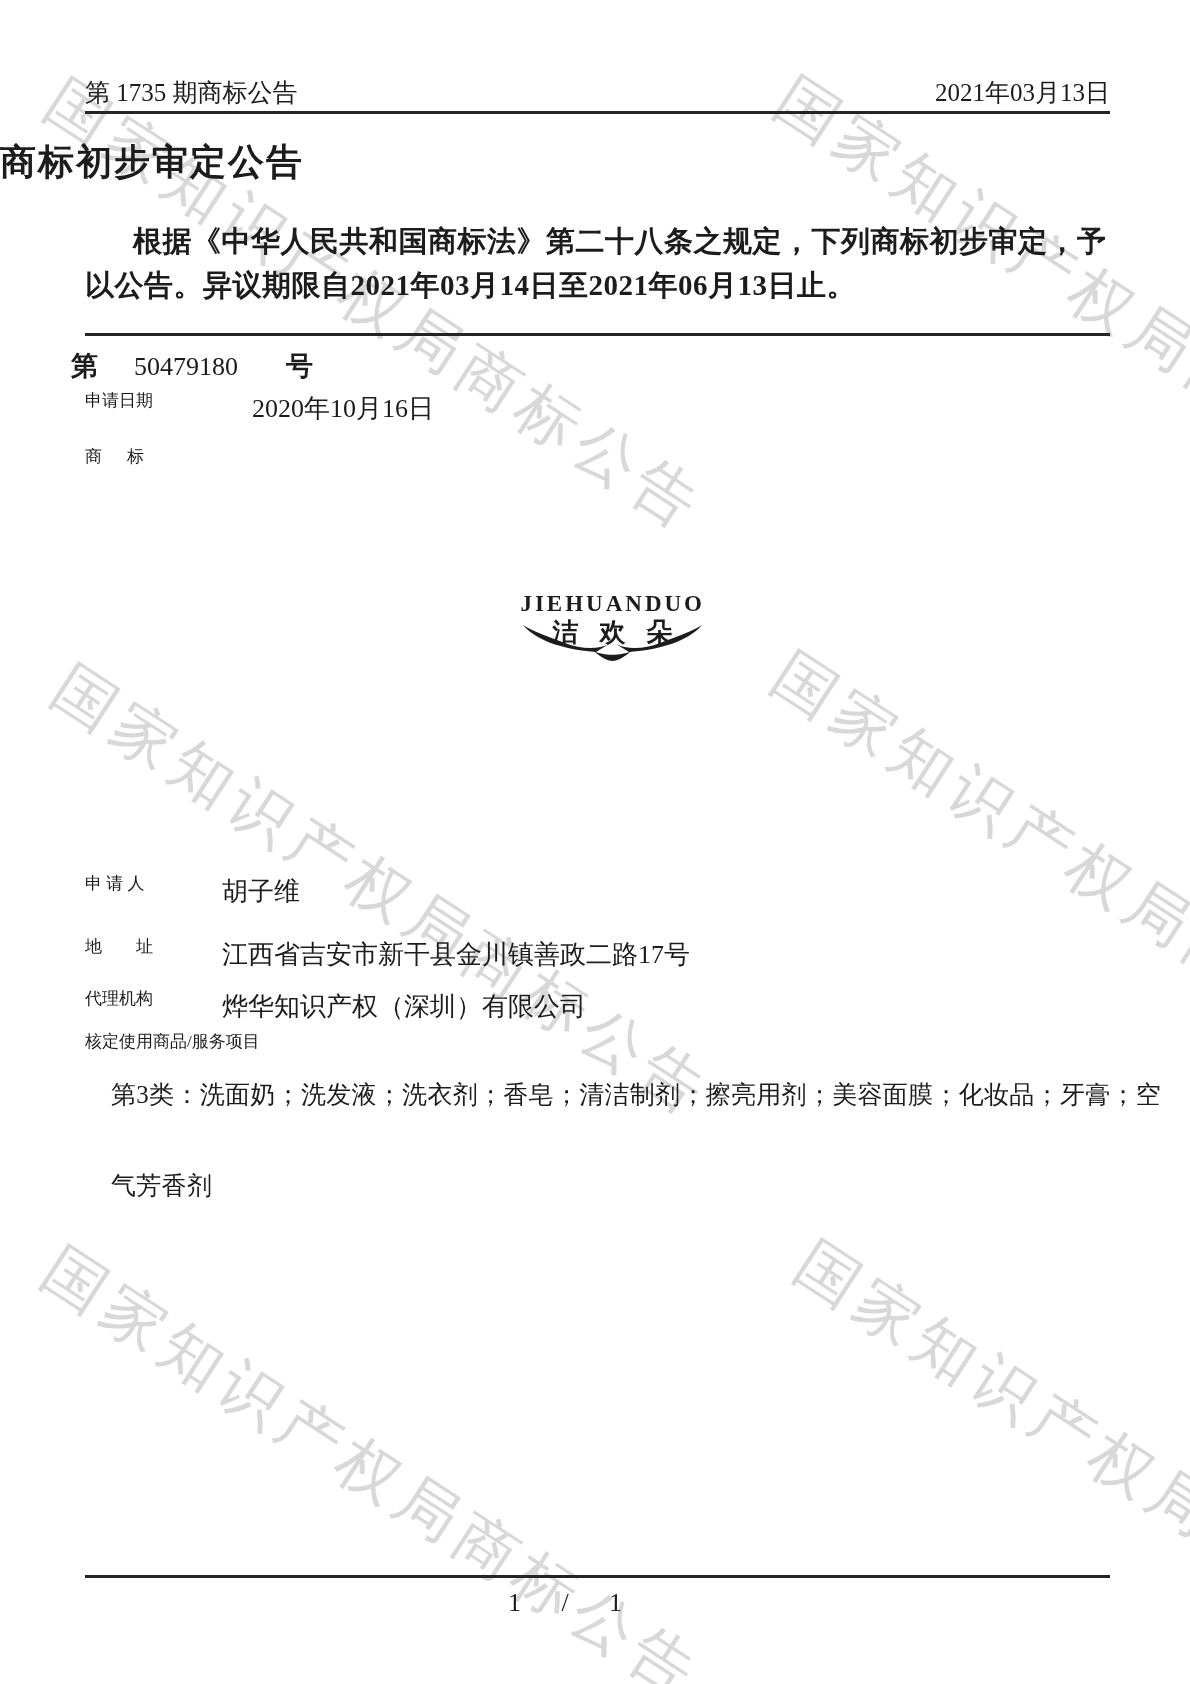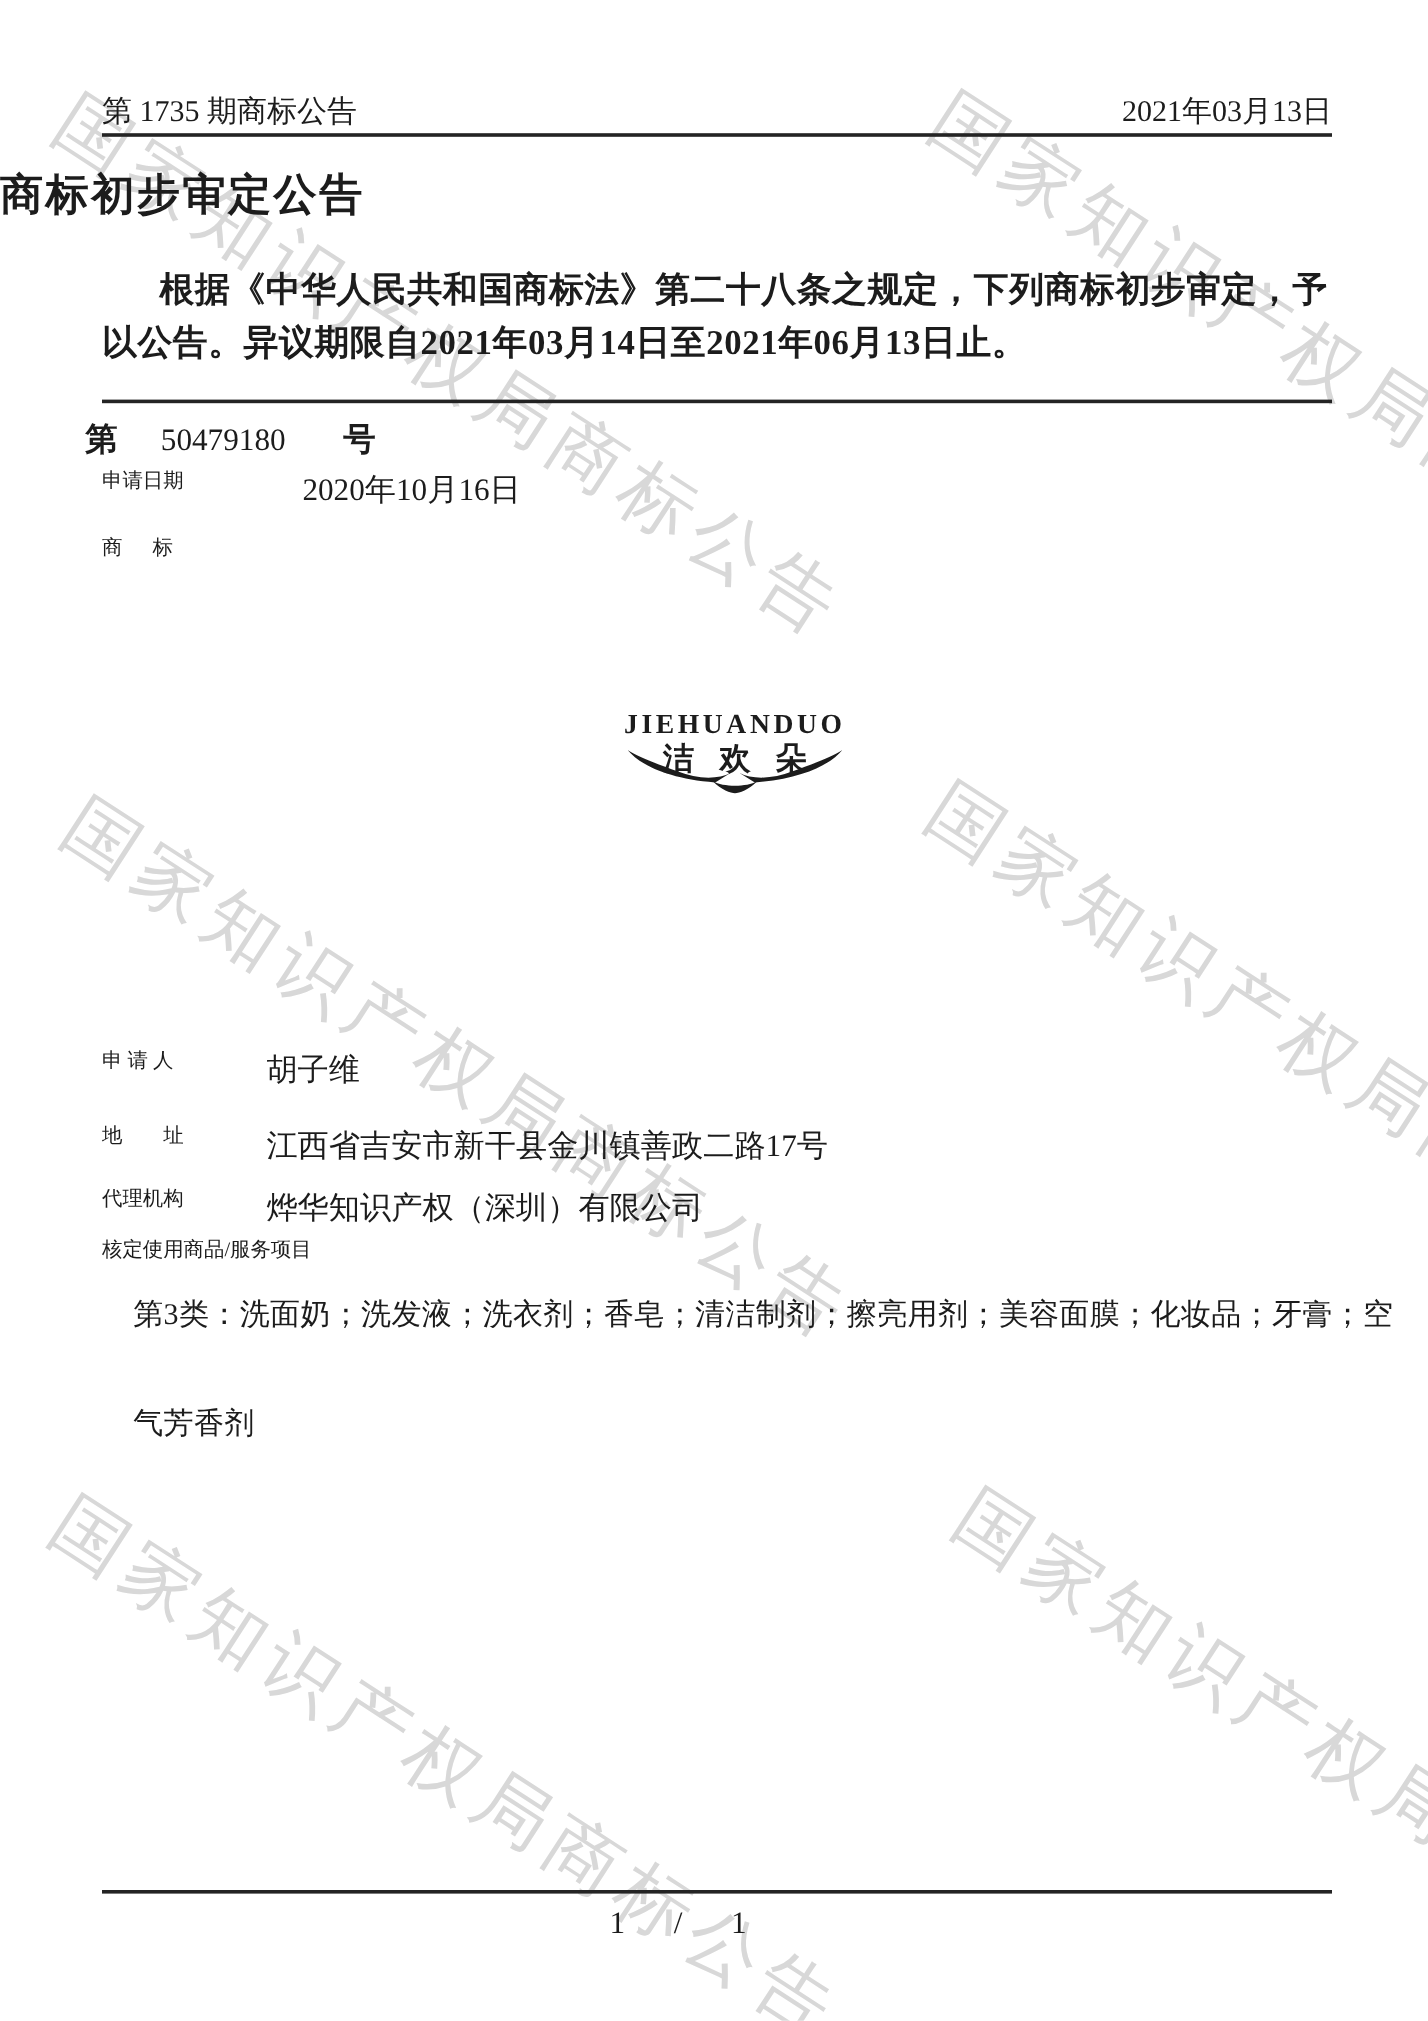--- a/index.html
+++ b/index.html
@@ -30,21 +30,21 @@
   .val{font-size:26px;}
   #reg-row{left:71px;top:348px;}
   #reg-prefix{font-weight:bold;font-size:27px;}
   #reg-number{font-size:26px;margin-left:36px;}
   #reg-suffix{font-weight:bold;font-size:27px;margin-left:48px;}
   #appdate-lbl{left:85px;top:389px;}
   #appdate-val{left:252px;top:391px;}
   #tm-lbl{left:85px;top:445px;letter-spacing:4px;}
   
   #tm-logo{left:520px;top:591px;width:185px;height:70px;white-space:normal;}
-  #tm-latin{position:absolute;left:0;top:0;width:185px;text-align:left;font-size:23px;font-weight:bold;letter-spacing:3px;}
+  #tm-latin{position:absolute;left:0;top:0;width:185px;text-align:right;font-size:23px;font-weight:bold;letter-spacing:3px;}
   #tm-cn{position:absolute;left:0;top:24px;width:185px;box-sizing:border-box;padding-left:21px;text-align:center;font-size:26px;font-weight:bold;letter-spacing:21px;}
   #tm-swoosh{position:absolute;left:0;top:33px;}
   #applicant-lbl{left:85px;top:872px;}
   #applicant-val{left:222px;top:874px;}
   #address-lbl{left:85px;top:935px;}
   #address-val{left:222px;top:937px;}
   #agency-lbl{left:85px;top:987px;}
   #agency-val{left:222px;top:989px;}
   #goods-hdr{left:85px;top:1030px;text-align:right;}
   .goods{left:85px;font-size:25px;letter-spacing:0.3px;margin-left:26px;}

